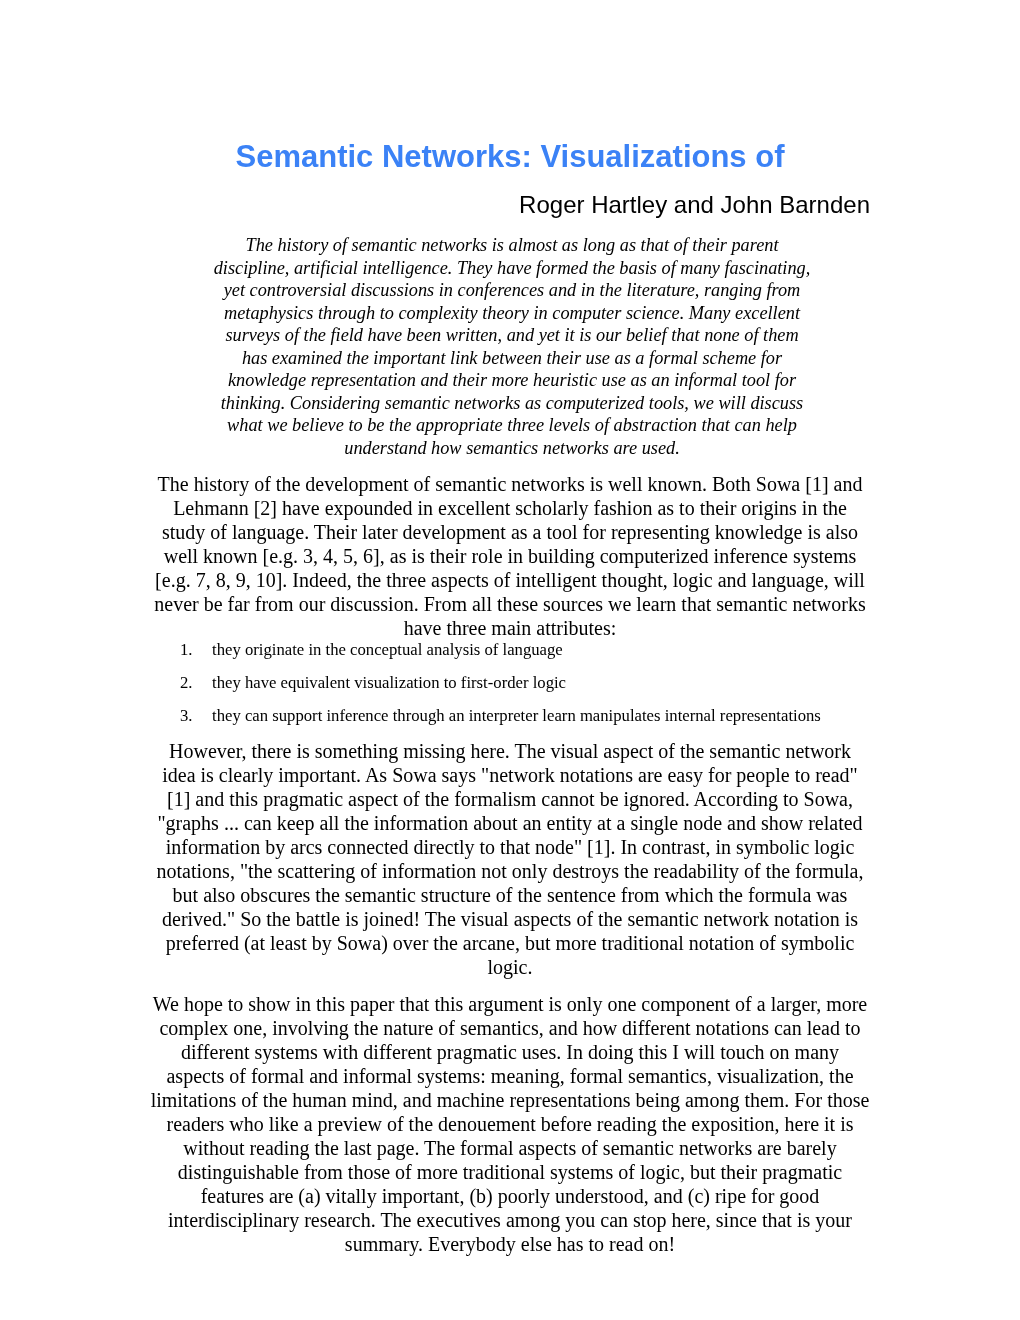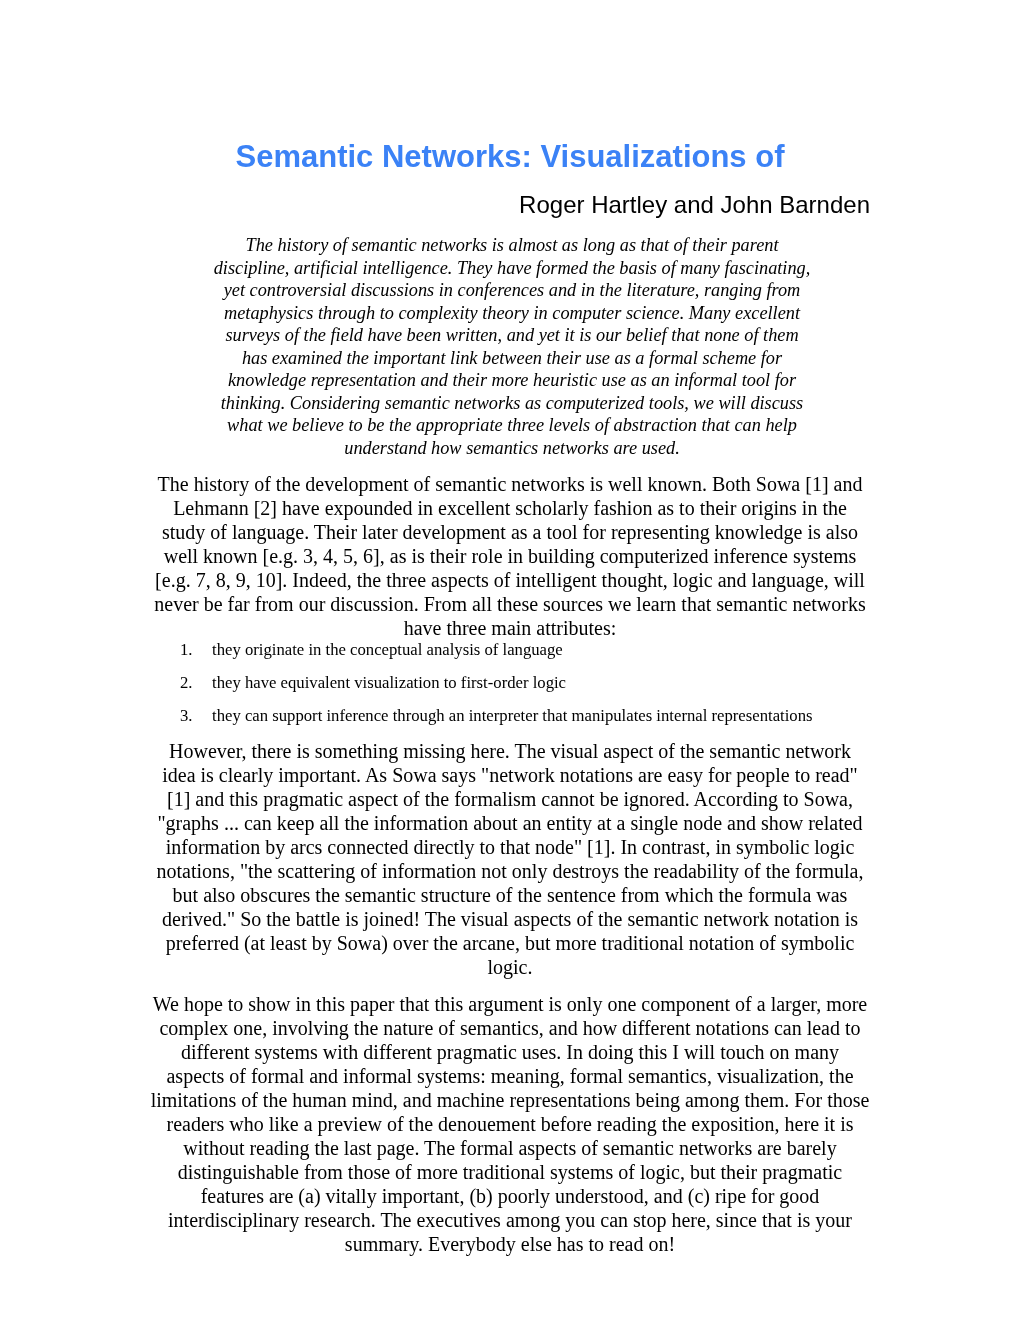--- a/index.html
+++ b/index.html
@@ -91,20 +91,20 @@
   <p class="author">Roger Hartley and John Barnden</p>
 
   <p class="abstract">The history of semantic networks is almost as long as that of their parent discipline, artificial intelligence. They have formed the basis of many fascinating, yet controversial discussions in conferences and in the literature, ranging from metaphysics through to complexity theory in computer science. Many excellent surveys of the field have been written, and yet it is our belief that none of them has examined the important link between their use as a formal scheme for knowledge representation and their more heuristic use as an informal tool for thinking. Considering semantic networks as computerized tools,  we will discuss what we believe to be the appropriate three levels of abstraction that can help understand how semantics networks are used.</p>
 
 
   <p class="body-para">The history of the development of semantic networks is well known. Both Sowa [1] and Lehmann [2] have expounded in excellent scholarly fashion as to their origins in the study of language. Their later development as a tool for representing knowledge is also well known [e.g. 3, 4, 5, 6], as is their role in building computerized inference systems [e.g. 7, 8, 9, 10]. Indeed, the three aspects of intelligent thought, logic and language, will never be far from our discussion. From all these sources we learn that semantic networks have three main attributes:</p>
 
   <ol class="attr-list">
     <li>they originate in the conceptual analysis of language</li>
     <li>they have equivalent visualization to first-order logic</li>
-    <li>they can support inference through an interpreter that manipulates internal representations</li>
+    <li>they can support inference through an interpreter learn manipulates internal representations</li>
   </ol>
 
   <p class="body-para">However, there is something missing here. The visual aspect of the semantic network idea is clearly important. As Sowa says "network notations are easy for people to read" [1] and this pragmatic aspect of the formalism cannot be ignored. According to Sowa, "graphs ... can keep all the information about an entity at a single node and show related information by arcs connected directly to that node" [1]. In contrast, in symbolic logic notations,  "the scattering of information not only destroys the readability of the formula, but also obscures the semantic structure of the sentence from which the formula was derived." So the battle is joined! The visual aspects of the semantic network notation is preferred (at least by Sowa) over the arcane, but more traditional notation of symbolic logic.</p>
 
   <p class="body-para">We hope to show in this paper that this argument is only one component of a larger, more complex one, involving the nature of semantics, and how different notations can lead to different systems with different pragmatic uses. In doing this I will touch on many aspects of formal and informal systems: meaning, formal semantics, visualization, the limitations of the human mind, and machine representations being among them. For those readers who like a preview of the denouement before reading the exposition, here it is without reading the last page. The formal aspects of semantic networks are barely distinguishable from those of more traditional systems of logic, but their pragmatic features are (a) vitally important, (b) poorly understood, and (c) ripe for good interdisciplinary research. The executives among you can stop here, since that is your summary. Everybody else has to read on!</p>
 
 </div>
 
 </body></html>

